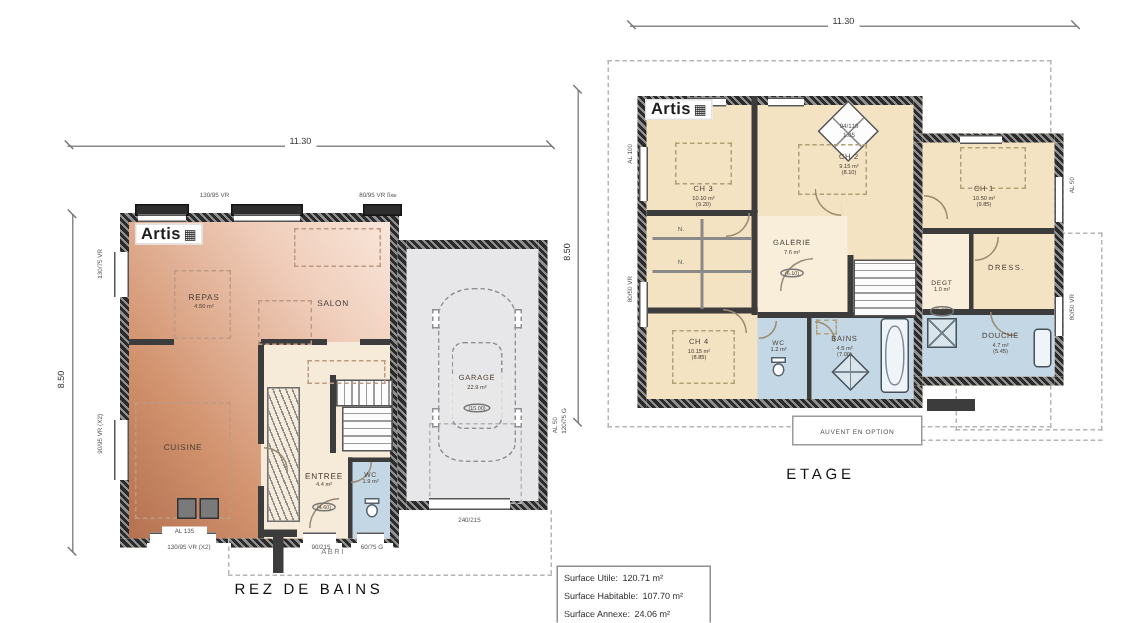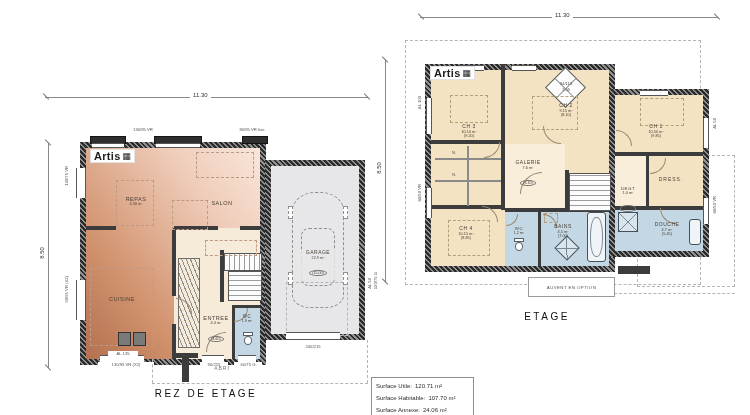--- a/index.html
+++ b/index.html
@@ -179,21 +179,21 @@
       <span class="arn">(15.00)</span>
     </div>
     <div class="rm" style="left:206px;top:366px;width:32px">
       <span class="nm" style="font-size:5px;letter-spacing:1px;color:#777">ABRI</span>
     </div>
 
     <div class="logo" style="left:90px;top:149px">
       <span class="txt">Artis</span>
       <span class="ic">▦</span>
     </div>
-    <div class="title" style="left:146px;top:388px;width:120px">REZ DE ETAGE</div>
+    <div class="title" style="left:146px;top:388px;width:120px">REZ DE BAINS</div>
   </section>
 
   <section class="plan">
 
     <div class="dimline" style="left:420px;top:17px;width:298px;height:1px"></div>
     <div class="tick" style="left:417px;top:16px"></div>
     <div class="tick" style="left:713px;top:16px"></div>
     <span class="dimlbl" style="left:552px;top:12px">11.30</span>
     <div class="dimline" style="left:385px;top:60px;width:1px;height:222px"></div>
     <div class="tick" style="left:381px;top:59px"></div>

